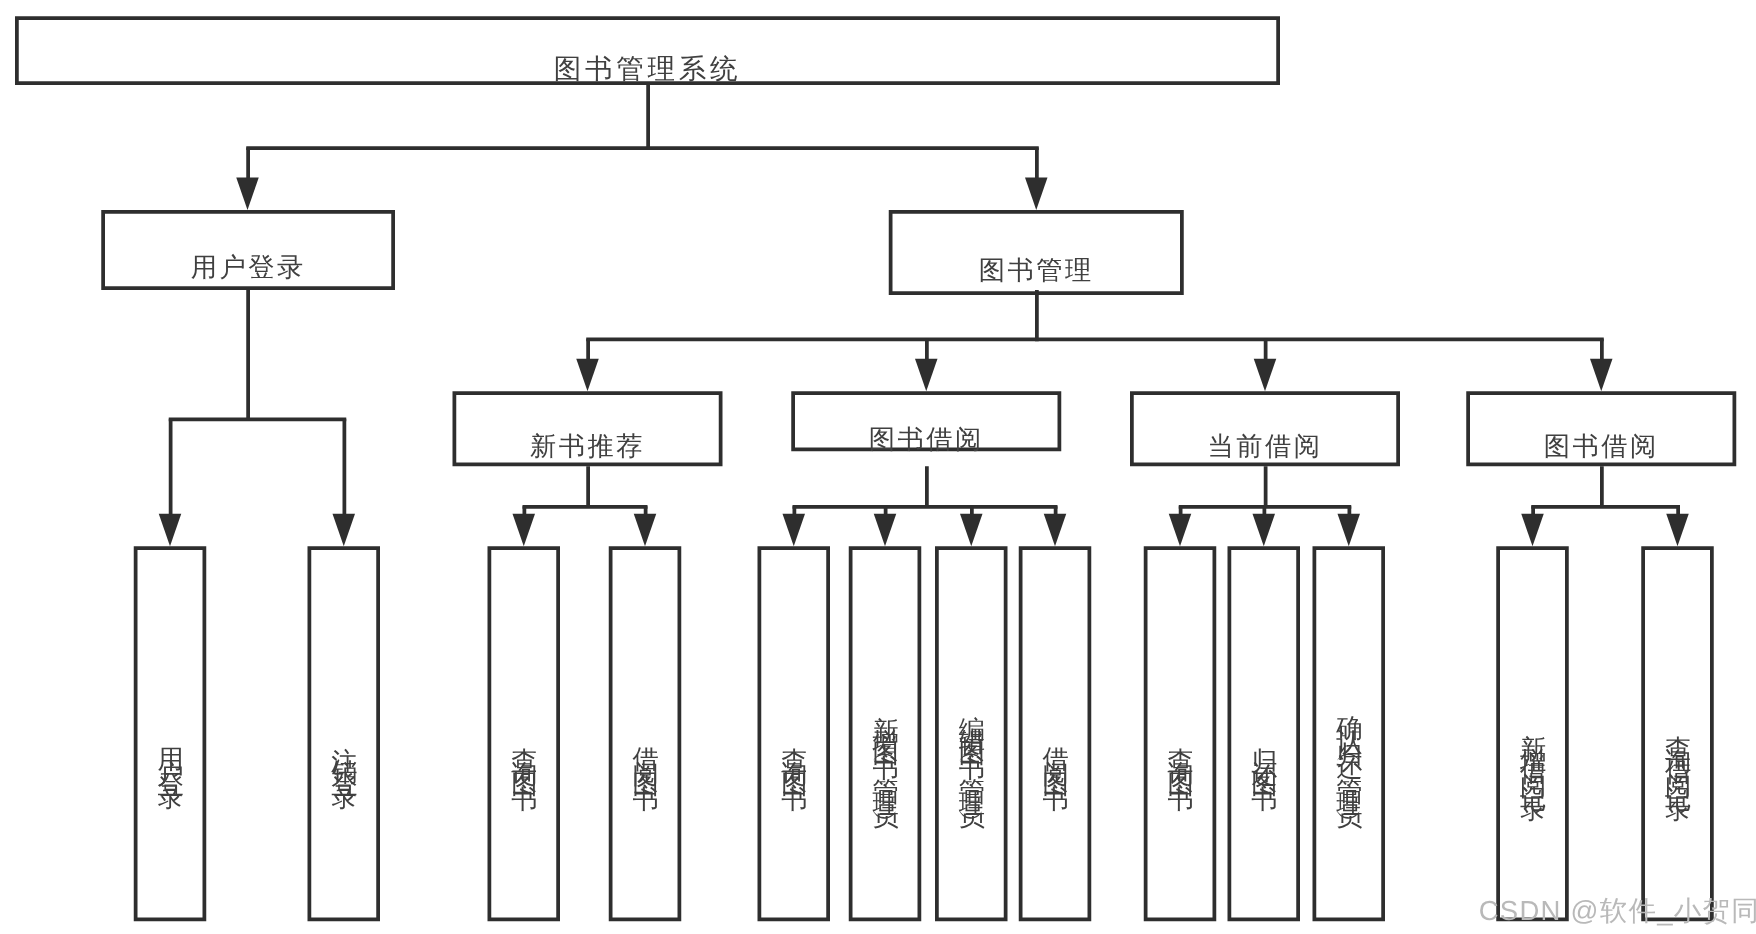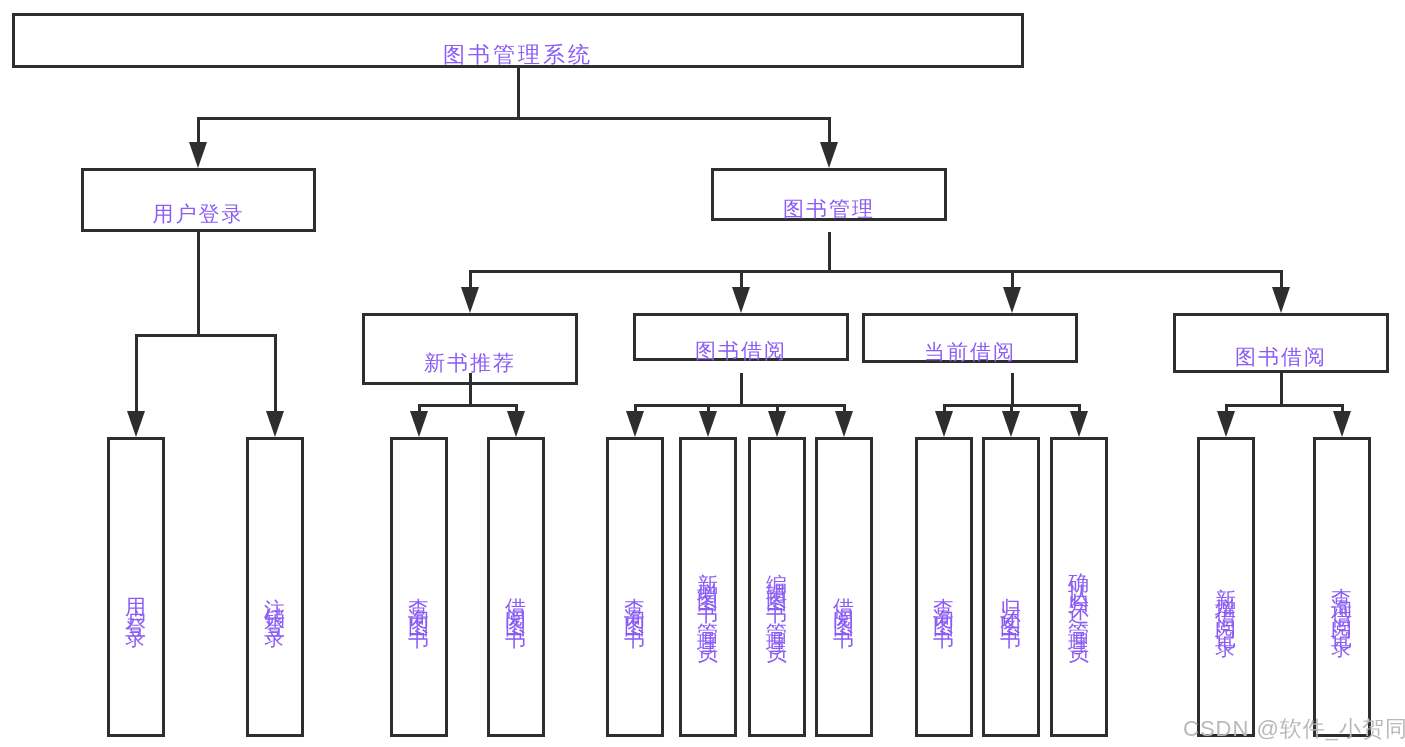--- a/index.html
+++ b/index.html
@@ -5,21 +5,21 @@
   html,body{margin:0;padding:0;background:#ffffff;}
   #stage{
     position:relative;width:1405px;height:747px;background:#ffffff;overflow:hidden;
     font-family:"Liberation Sans","DejaVu Sans",sans-serif;color:#1d1d1d;
   }
   .box{
     position:absolute;box-sizing:border-box;border:3px solid #2e2e2e;background:#ffffff;
     display:flex;align-items:center;justify-content:center;
   }
   .box .lbl{
-    font-size:21px;letter-spacing:2px;color:#8b5cf6;white-space:nowrap;margin-top:28px;
+    font-size:21px;letter-spacing:2px;color:#404040;white-space:nowrap;margin-top:28px;
   }
   #root-box .lbl{font-size:22px;letter-spacing:3px;}
   .vbox .lbl{
     writing-mode:vertical-rl;text-orientation:mixed;
     font-size:21px;letter-spacing:10px;line-height:1;white-space:nowrap;
   }
   .ln{position:absolute;background:#2e2e2e;}
   .arrow{
     position:absolute;width:0;height:0;
     border-left:9px solid transparent;border-right:9px solid transparent;
@@ -35,31 +35,31 @@
 
 <div id="stage">
 
   <div class="box" id="root-box" style="left:12px;top:13px;width:1012px;height:55px;">
     <span class="lbl">图书管理系统</span>
   </div>
 
   <div class="box" style="left:81px;top:168px;width:235px;height:64px;">
     <span class="lbl">用户登录</span>
   </div>
-  <div class="box" style="left:711px;top:168px;width:236px;height:53px;">
+  <div class="box" style="left:711px;top:168px;width:236px;height:68px;">
     <span class="lbl">图书管理</span>
   </div>
 
-  <div class="box" style="left:362px;top:313px;width:216px;height:72px;justify-content:center;">
+  <div class="box" style="left:362px;top:313px;width:216px;height:60px;justify-content:center;">
     <span class="lbl">新书推荐</span>
   </div>
   <div class="box" style="left:633px;top:313px;width:216px;height:48px;">
     <span class="lbl">图书借阅</span>
   </div>
-  <div class="box" style="left:862px;top:313px;width:216px;height:50px;">
+  <div class="box" style="left:904px;top:313px;width:216px;height:60px;">
     <span class="lbl">当前借阅</span>
   </div>
   <div class="box" style="left:1173px;top:313px;width:216px;height:60px;">
     <span class="lbl">图书借阅</span>
   </div>
 
   <div class="box vbox" style="left:107px;top:437px;width:58px;height:300px;">
     <span class="lbl">用户登录</span>
   </div>
   <div class="box vbox" style="left:246px;top:437px;width:58px;height:300px;">

